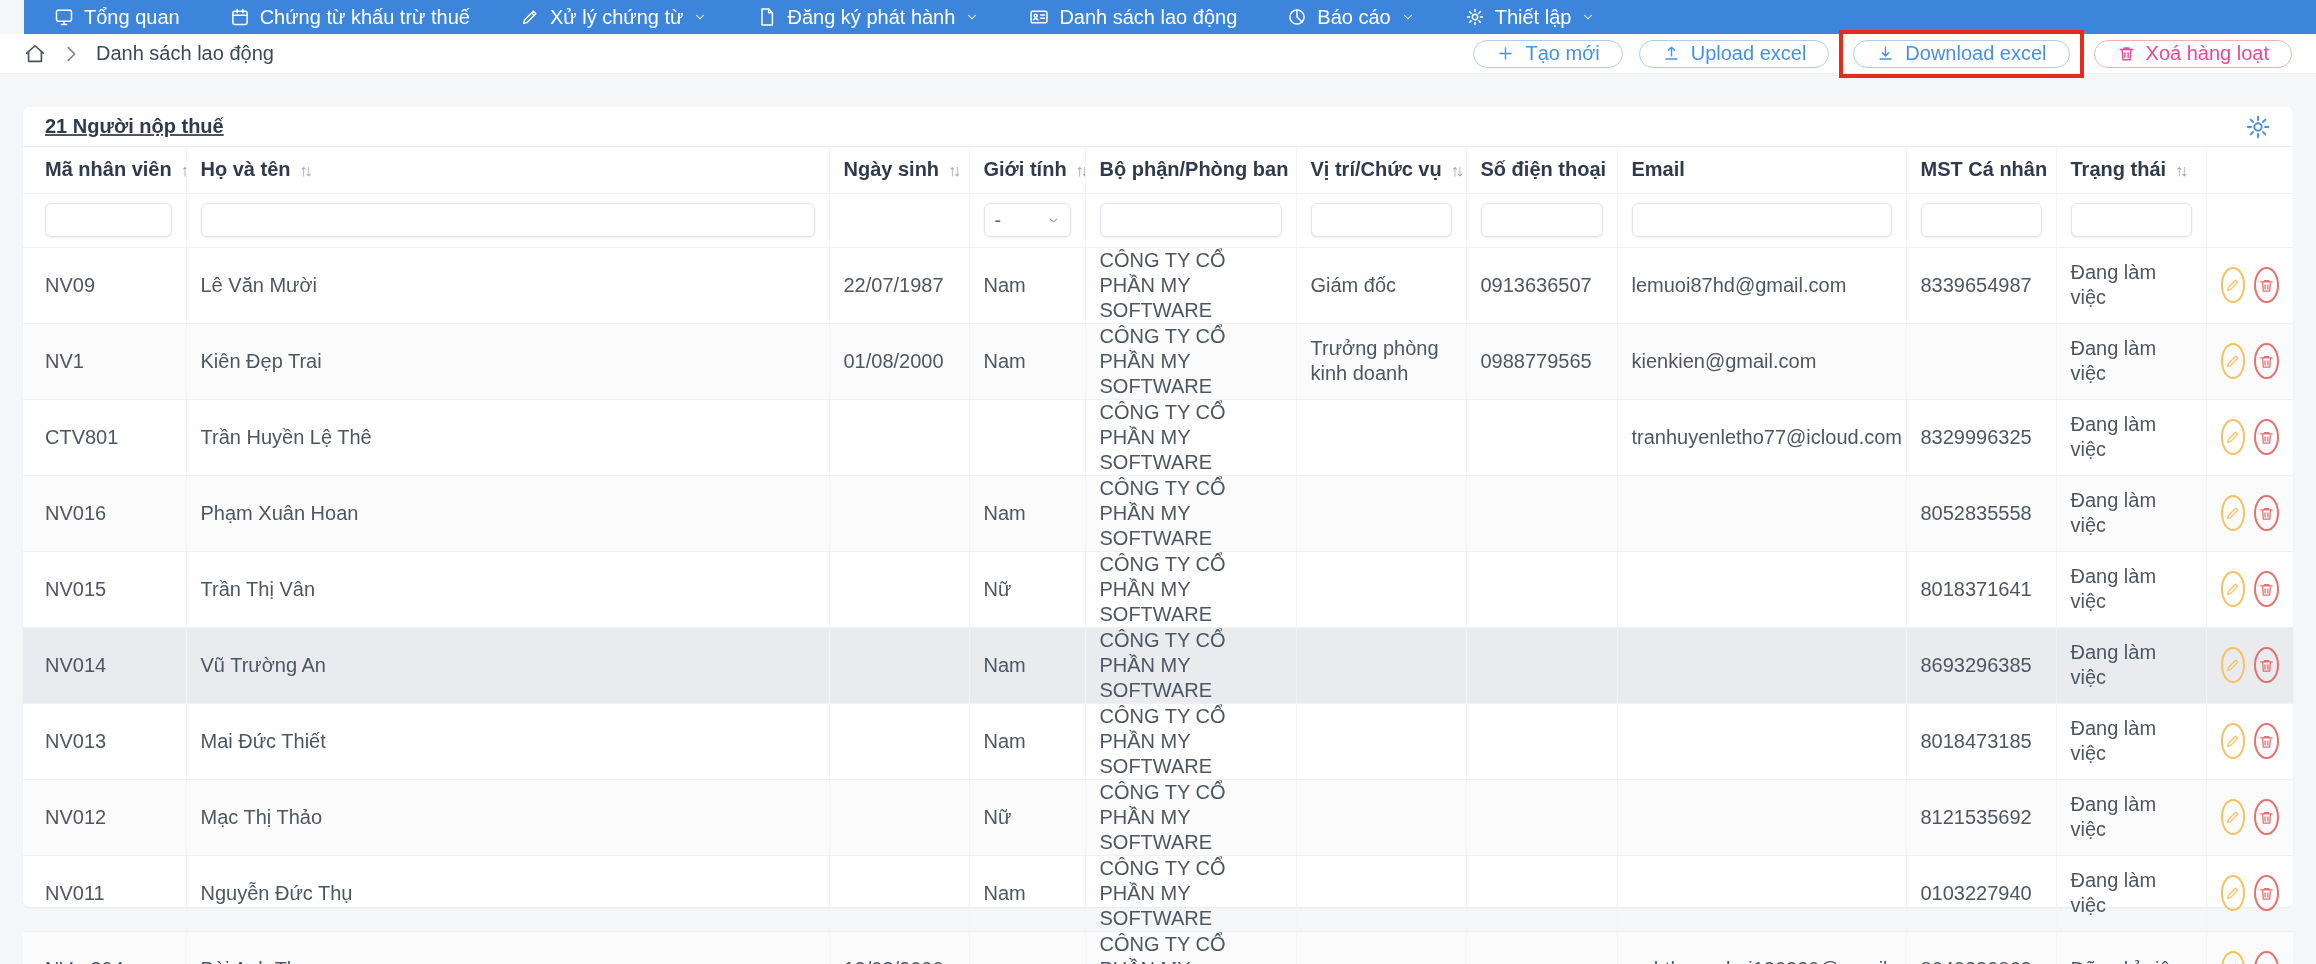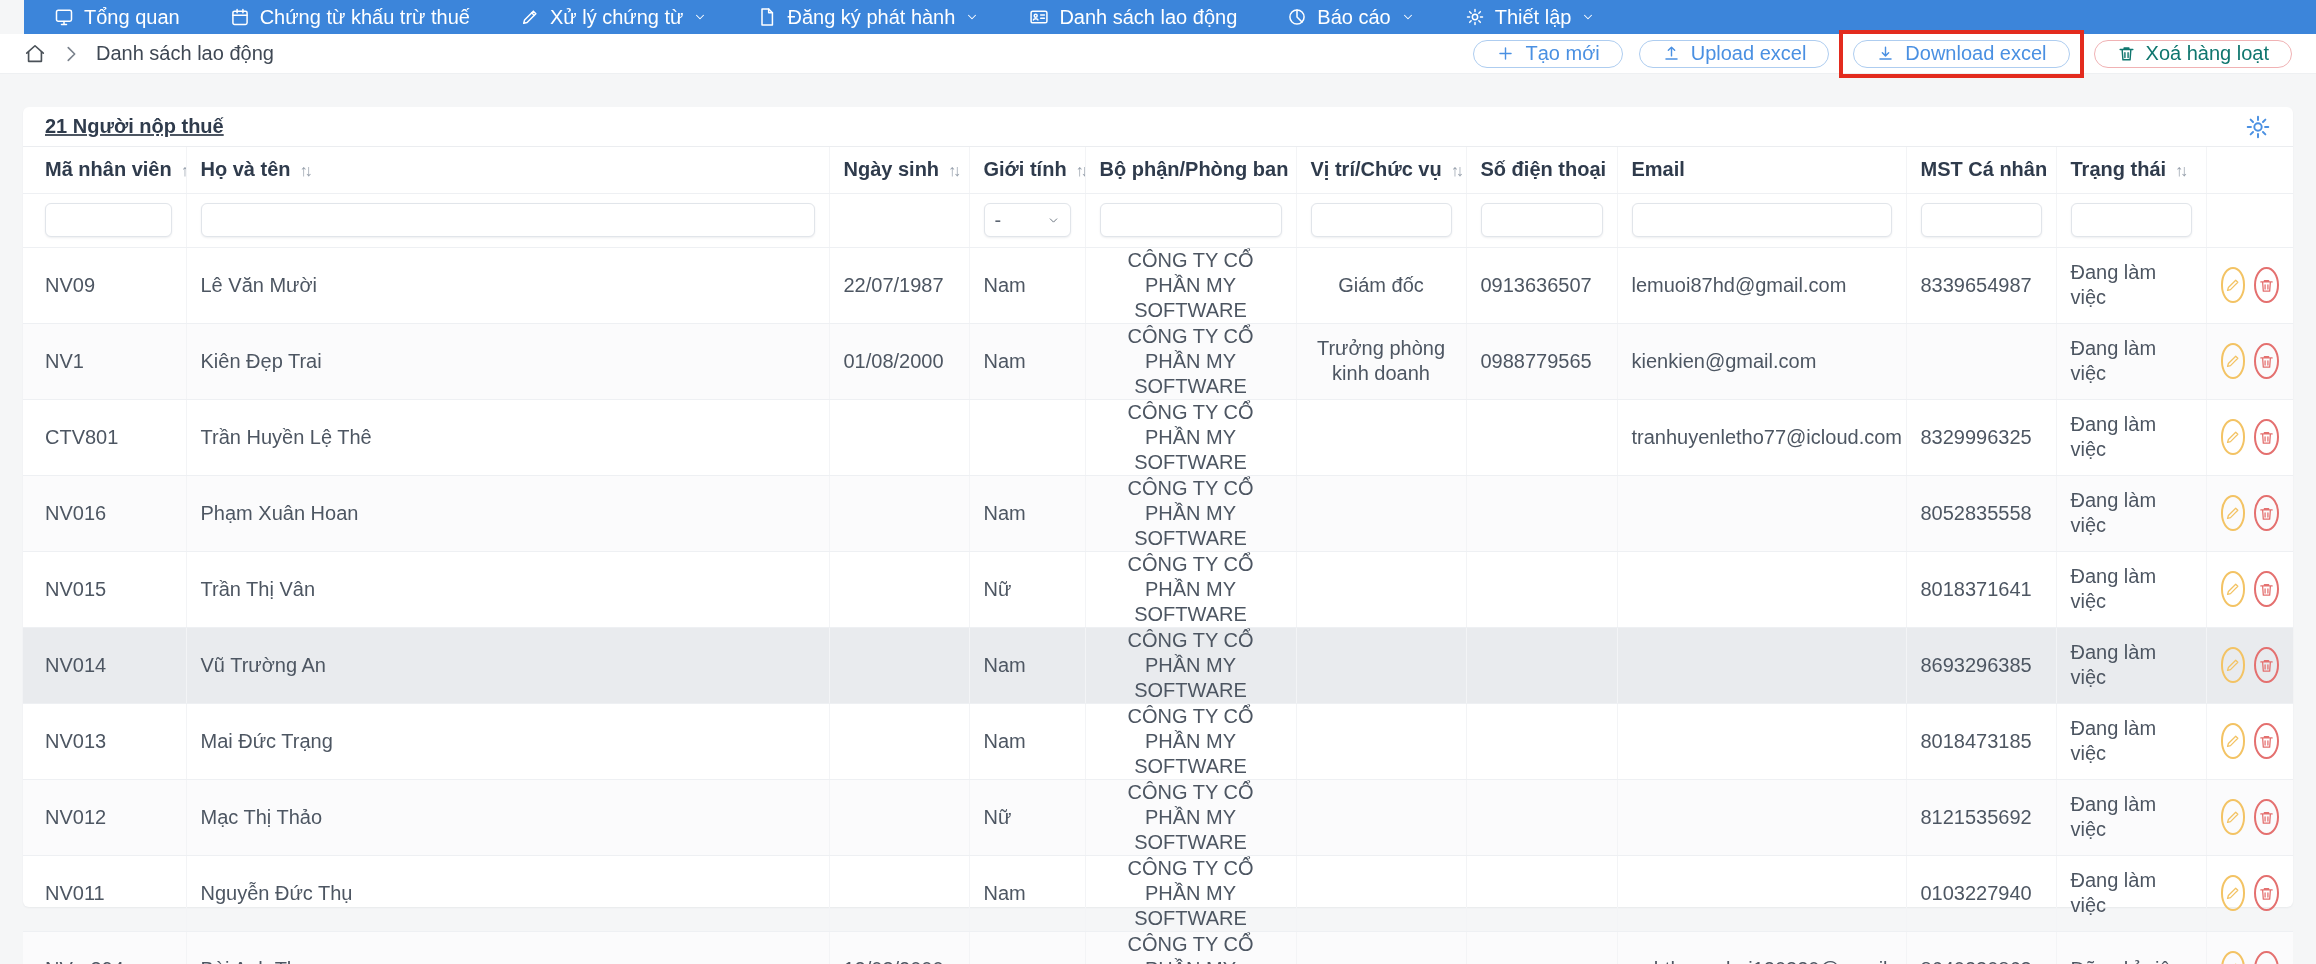--- a/index.html
+++ b/index.html
@@ -28,21 +28,21 @@
   .crumb-left .icn { width: 22px; height: 22px; }
   .crumb-label { font-size: 20px; color: #3f4854; }
   .crumb-sep { color: #7a828c; width: 16px; height: 16px; }
   .toolbar { margin-left: auto; display: flex; align-items: center; gap: 16px; }
   .btn {
     height: 28px; border-radius: 19px; padding: 12px 22px; background: #fff;
     display: inline-flex; align-items: center; gap: 10px; font-size: 20px; cursor: pointer;
     border: 1.5px solid #aecdf0; color: #4a90e2; font-family: inherit;
   }
   .btn .icn { width: 19px; height: 19px; }
-  .btn.danger { border-color: #f0b2b4; color: #0f766e; }
+  .btn.danger { border-color: #f0b2b4; color: #ec4899; }
   .dl-wrap { position: relative; display: inline-flex; margin: 16px 8px; }
   .annotation {
     position: absolute; left: -14px; right: -14px; top: -10px; bottom: -10px;
     border: 4px solid #e32b1e; pointer-events: none; z-index: 5;
   }
   
   .card {
     position: absolute; left: 23px; top: 107px; width: 2270px; height: 800px;
     background: #fff; border-radius: 6px; box-shadow: 0 1px 2px rgba(40,50,60,.06);
   }
@@ -70,21 +70,21 @@
   }
   .f-select {
     width: 100%; max-width: 104px; height: 34px; border: 1px solid #e1e5ea; border-radius: 6px;
     background: #fff; box-shadow: 0 1px 2px rgba(30,40,60,.08);
     display: flex; align-items: center; justify-content: space-between; padding: 0 10px; cursor: pointer; color: #5b6471;
   }
   .chev { width: 13px; height: 13px; color: #6b7480; }
   tbody td { height: 60px; color: #4d5662; line-height: 1.25; }
   tbody tr:nth-child(even) { background: #fbfbfc; }
   tbody tr.hl { background: #e9ebee; }
-  td.wrap { white-space: normal; text-align: center; }
+  td.wrap { white-space: normal; }
   .acts { display: flex; gap: 9px; align-items: center; justify-content: flex-start; }
   .rbtn {
     width: 36px; height: 36px; border-radius: 50%; background: transparent;
     display: inline-flex; align-items: center; justify-content: center; cursor: pointer;
   }
   .rbtn .icn { width: 17px; height: 17px; }
   .rbtn.edit { border: 2px solid #f3c364; color: #f3c364; }
   .rbtn.del  { border: 2px solid #e4706f; color: #e4706f; }
 </style>
 </head>
@@ -470,21 +470,21 @@
                   <svg viewBox="0 0 24 24">
                     <path d="M4 7h16M9 7V5h6v2M6.5 7l1 13h9l1-13M10 11v6M14 11v6"></path>
                   </svg>
                 </span>
               </button>
             </span>
           </td>
         </tr>
         <tr>
           <td><span>NV013</span></td>
-          <td><span>Mai Đức Trạng</span></td>
+          <td><span>Mai Đức Thiết</span></td>
           <td><span></span></td>
           <td><span>Nam</span></td>
           <td class="wrap"><span>CÔNG TY CỔ PHẦN MY SOFTWARE</span></td>
           <td class="wrap"><span></span></td>
           <td><span></span></td>
           <td><span></span></td>
           <td><span>8018473185</span></td>
           <td><span>Đang làm việc</span></td>
           <td>
             <span class="acts">

